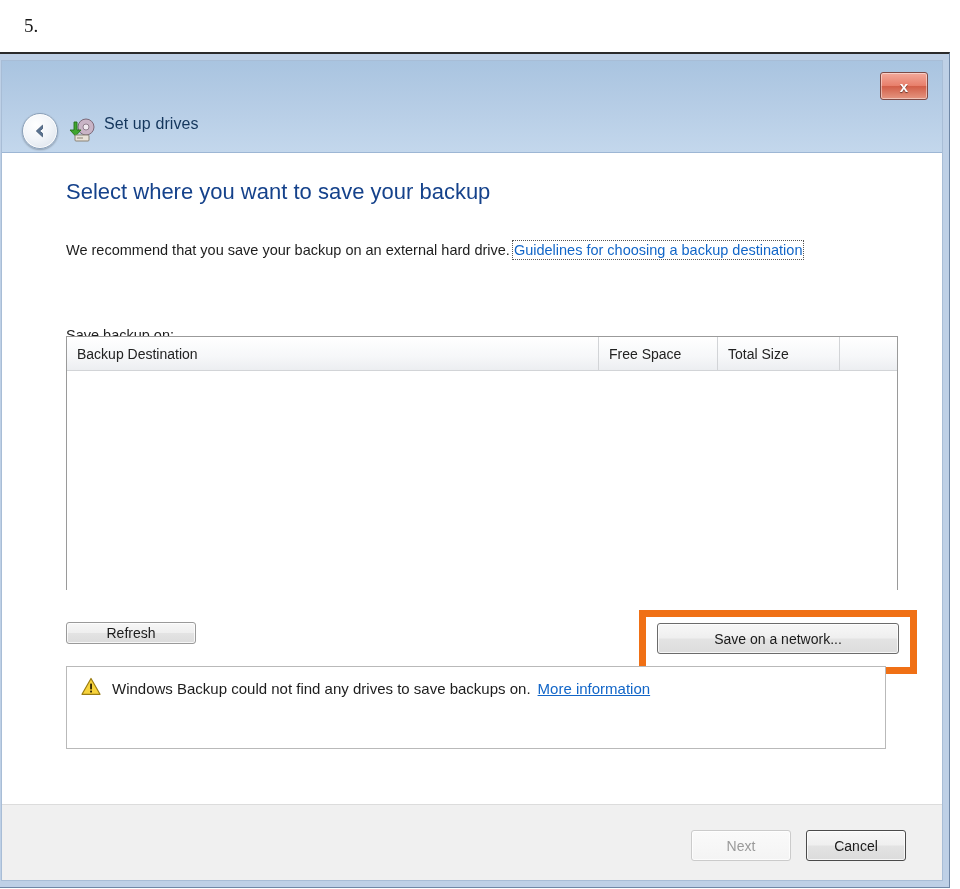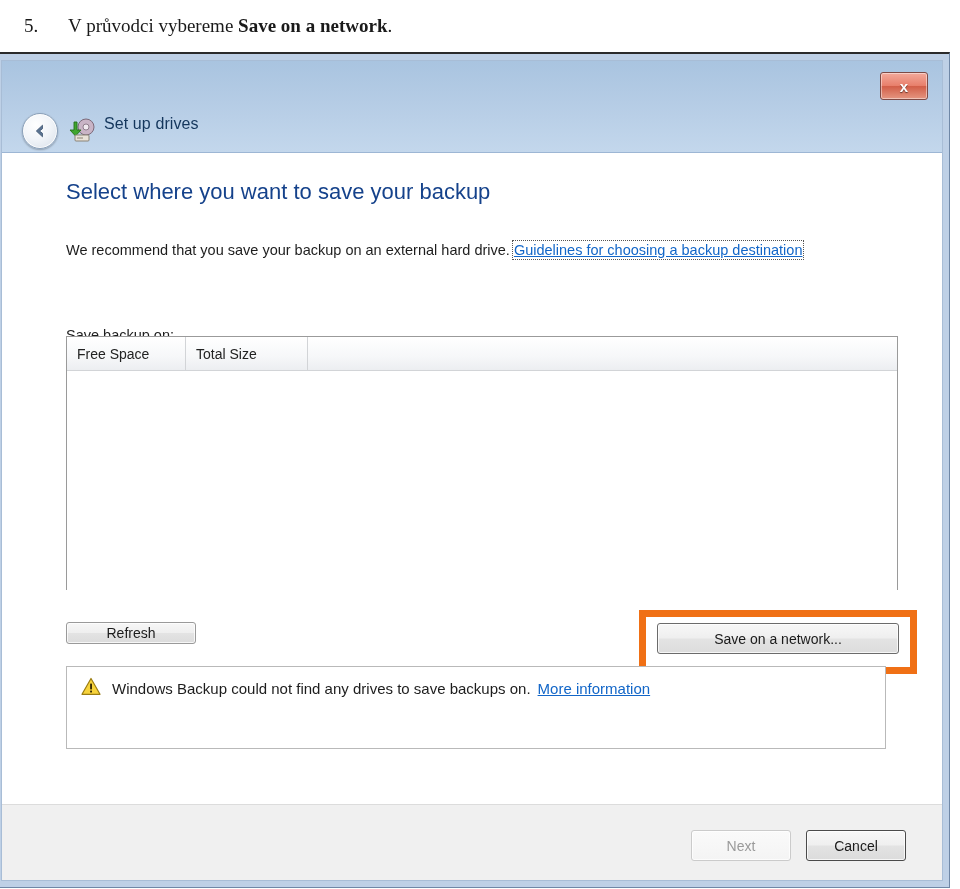--- a/index.html
+++ b/index.html
@@ -134,21 +134,20 @@
     position: absolute;
     left: 64px;
     top: 86px;
     width: 840px;
     font-size: 14.5px;
     color: #1d1d1d;
     line-height: 22px;
   }
   .link {
     color: #1266c8;
-    text-decoration: underline;
     outline: 1px dotted #555;
     outline-offset: 1px;
     cursor: pointer;
   }
   .savelabel {
     position: absolute;
     left: 64px;
     top: 158px;
     font-size: 14.5px;
     color: #1d1d1d;
@@ -282,21 +281,20 @@
     width: 100px;
     height: 31px;
     border: 1px solid #4a4a4a;
   }
 </style>
 </head>
 <body>
 
 <div class="doc-line">
   <span class="doc-num">5.</span>
-  <span class="doc-text"><span>V průvodci vybereme </span><b>Save on a network</b><span>.</span></span>
 </div>
 
 <div class="window">
   <div class="window-inner">
 
     <div class="titlebar">
 
       <div class="close-btn">
         <span class="glyph">x</span>
       </div>
@@ -328,20 +326,21 @@
 
       <div class="desc">
         <span>We recommend that you save your backup on an external hard drive.</span>
         <span class="link">Guidelines for choosing a backup destination</span>
       </div>
 
       <div class="savelabel">Save backup on:</div>
 
       <div class="listview">
         <div class="lv-header">
+          <div class="lv-col c0">Backup Destination</div>
           <div class="lv-col c1">Free Space</div>
           <div class="lv-col c2">Total Size</div>
           <div class="lv-col c3"></div>
         </div>
         <div class="lv-body"></div>
       </div>
 
       <button class="btn btn-refresh">Refresh</button>
 
       <button class="btn btn-network">Save on a network...</button>

